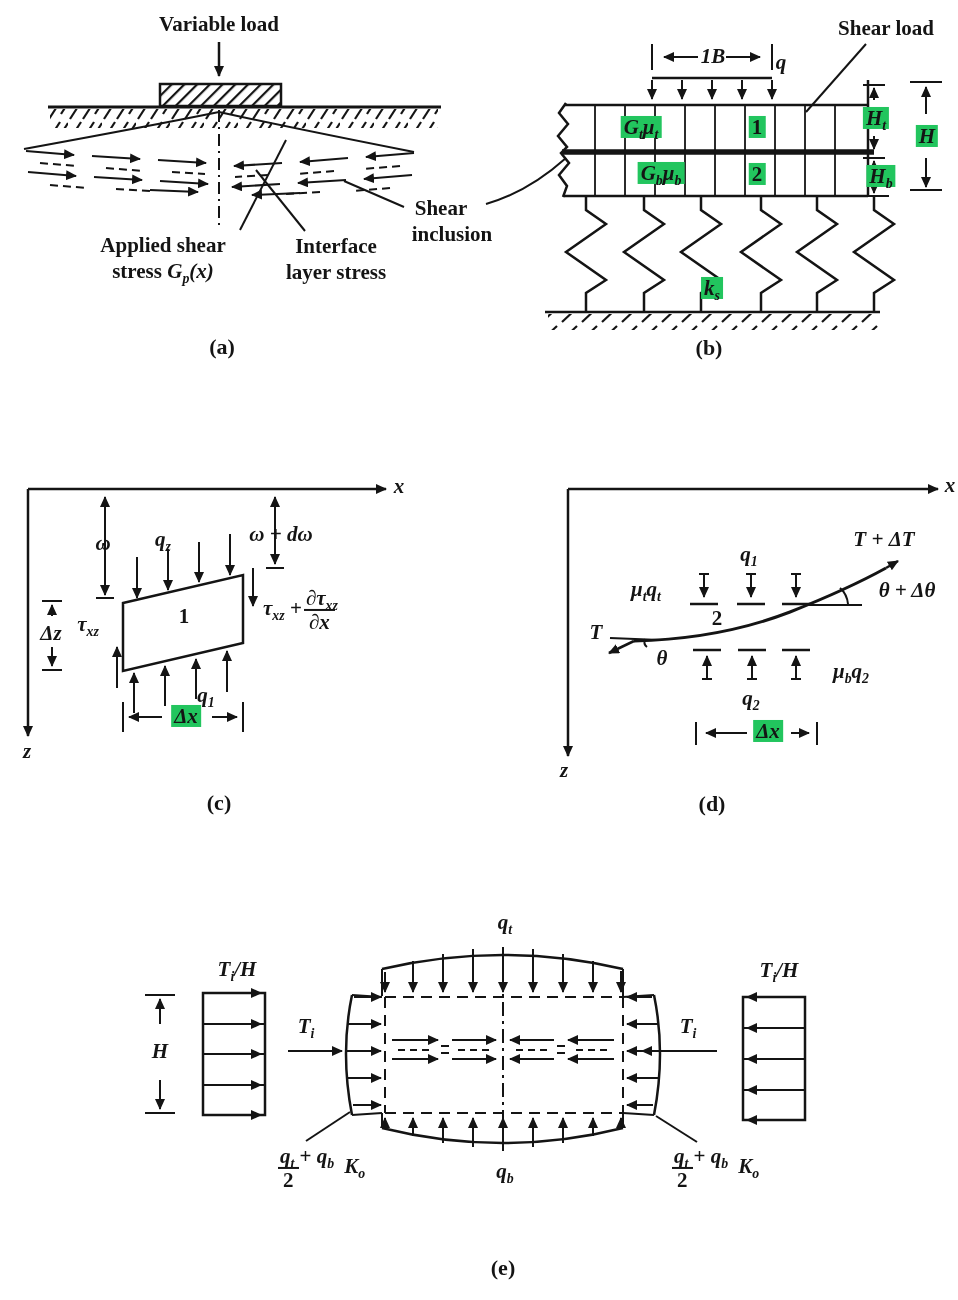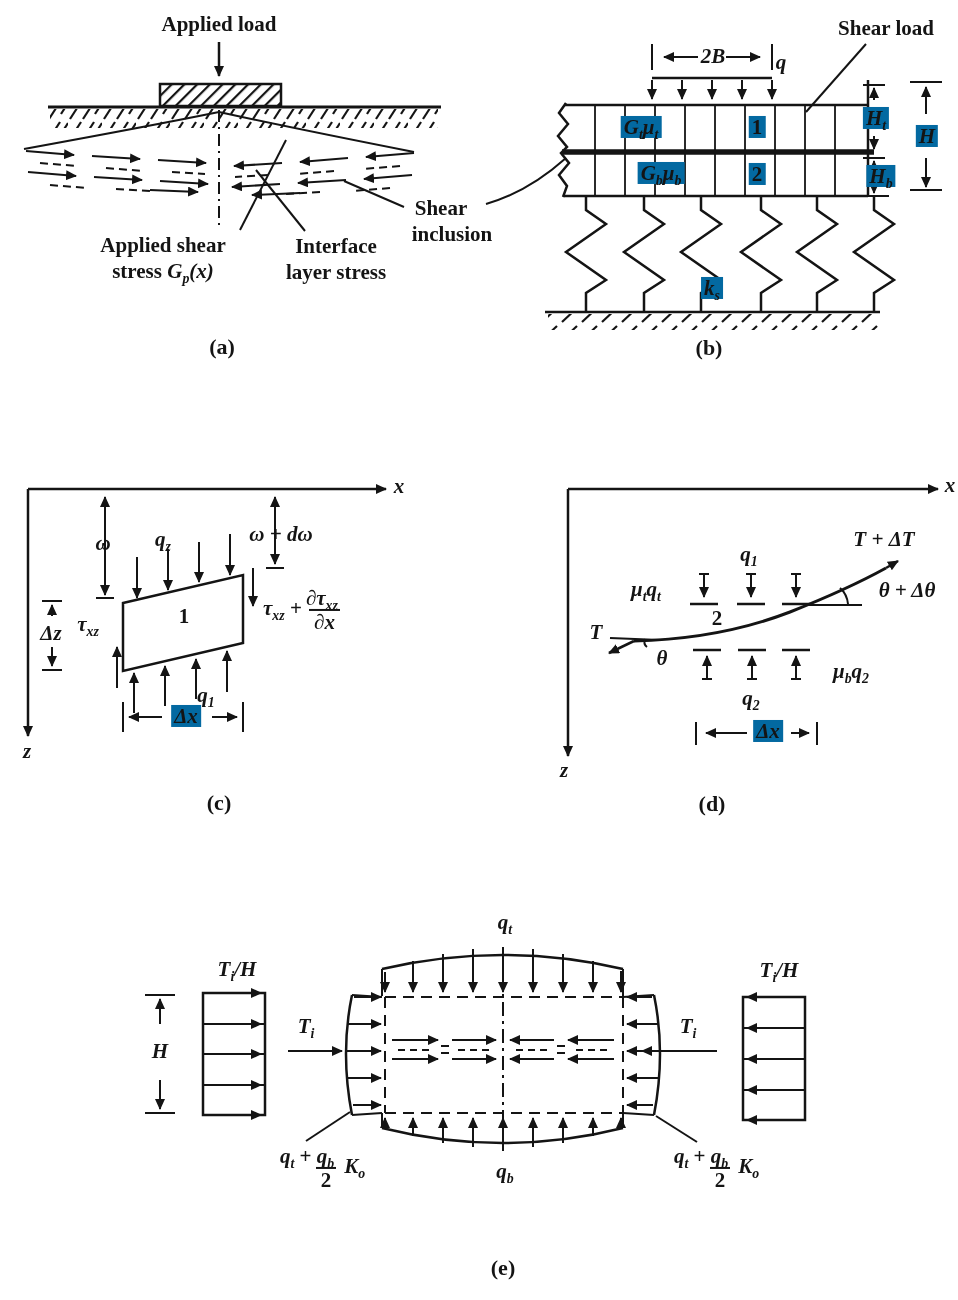--- a/index.html
+++ b/index.html
@@ -3,24 +3,24 @@
 <meta charset="utf-8">
 <style>
   html,body{margin:0;padding:0;background:#fff;}
   .stage{position:relative;width:958px;height:1300px;background:#fff;overflow:hidden;
          font-family:"Liberation Serif","DejaVu Serif",serif;}
   .stage svg{position:absolute;left:0;top:0;}
   .t{position:absolute;font-weight:700;font-size:21px;color:#141414;white-space:nowrap;
      transform:translate(-50%,-50%);line-height:1.05;z-index:3;}
   .t i{font-style:italic;}
   .t sub{font-size:0.66em;font-style:italic;line-height:0;font-weight:700;}
-  .bg{background:#0369a1;padding:0 3px;}
+  .bg{background:#22c55e;padding:0 3px;}
   .la{transform:translate(0,-50%);}
   .cap{font-size:22px;}
-  .frac{display:inline-flex;flex-direction:column;align-items:flex-end;vertical-align:middle;margin:8px 2px;}
+  .frac{display:inline-flex;flex-direction:column;align-items:flex-start;vertical-align:middle;margin:8px 2px;}
   .frac .den{border-top:2.5px solid #141414;padding:0 5px;}
   .frac .num{padding:0 2px;}
   .ksp{margin-left:6px;}
 </style>
 </head>
 <body>
 
 <div class="stage">
 
 <svg width="958" height="1300" viewBox="0 0 958 1300">
@@ -324,30 +324,30 @@
     <line x1="743" y1="1090" x2="805" y2="1090"></line>
     <line x1="802" y1="997" x2="747" y2="997" marker-end="url(#mE)"></line>
     <line x1="802" y1="1028" x2="747" y2="1028" marker-end="url(#mE)"></line>
     <line x1="802" y1="1059" x2="747" y2="1059" marker-end="url(#mE)"></line>
     <line x1="802" y1="1090" x2="747" y2="1090" marker-end="url(#mE)"></line>
     <line x1="802" y1="1120" x2="747" y2="1120" marker-end="url(#mE)"></line>
   </g>
 </g>
 </svg>
 
-<div class="t" style="left:219px;top:24px"><span>Applied load</span></div>
+<div class="t" style="left:219px;top:24px"><span>Variable load</span></div>
 <div class="t" style="left:163px;top:245px"><span>Applied shear</span></div>
 <div class="t" style="left:163px;top:271px"><span>stress </span><i>G</i><sub>p</sub><i>(x)</i></div>
 <div class="t" style="left:336px;top:246px"><span>Interface</span></div>
 <div class="t" style="left:336px;top:272px"><span>layer stress</span></div>
 <div class="t" style="left:441px;top:208px"><span>Shear</span></div>
 <div class="t" style="left:452px;top:234px"><span>inclusion</span></div>
 <div class="t cap" style="left:222px;top:347px"><span>(a)</span></div>
 
-<div class="t" style="left:713px;top:56px"><i>2B</i></div>
+<div class="t" style="left:713px;top:56px"><i>1B</i></div>
 <div class="t" style="left:781px;top:62px"><i>q</i></div>
 <div class="t" style="left:886px;top:28px"><span>Shear load</span></div>
 <div class="t bg" style="left:641px;top:127px"><i>G</i><sub>t</sub><i>μ</i><sub>t</sub></div>
 <div class="t bg" style="left:757px;top:127px"><span>1</span></div>
 <div class="t bg" style="left:661px;top:173px"><i>G</i><sub>b</sub><i>μ</i><sub>b</sub></div>
 <div class="t bg" style="left:757px;top:174px"><span>2</span></div>
 <div class="t bg" style="left:876px;top:118px"><i>H</i><sub>t</sub></div>
 <div class="t bg" style="left:881px;top:176px"><i>H</i><sub>b</sub></div>
 <div class="t bg" style="left:927px;top:136px"><i>H</i></div>
 <div class="t bg" style="left:712px;top:288px"><i>k</i><sub>s</sub></div>

